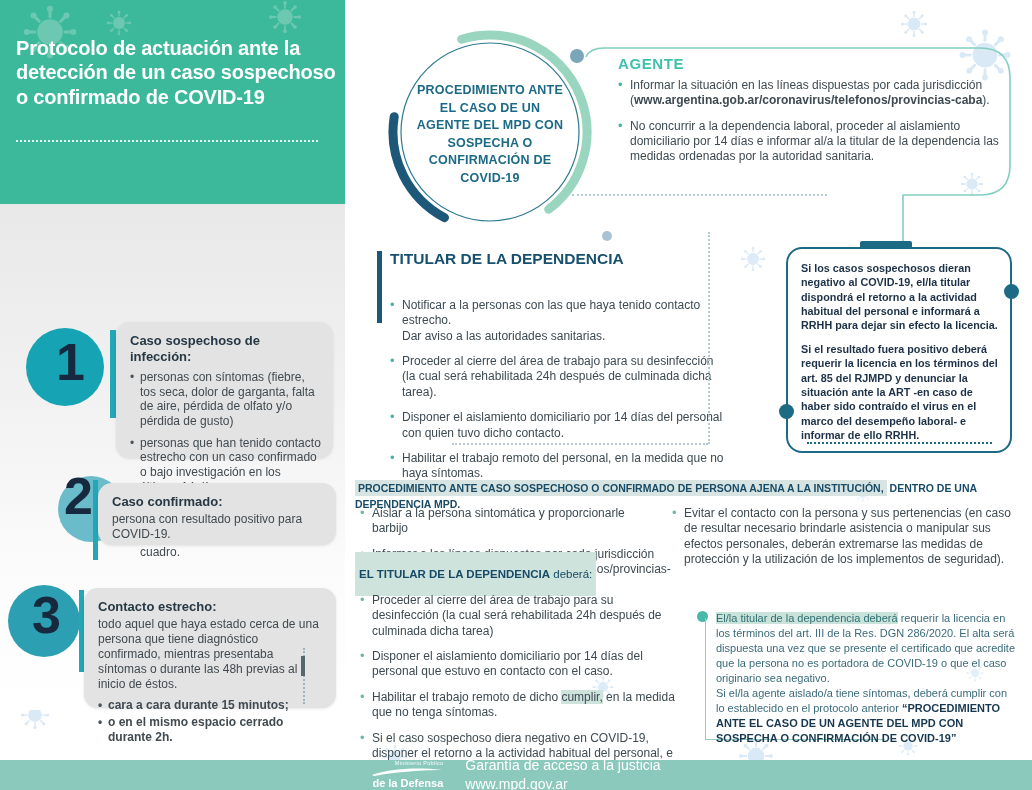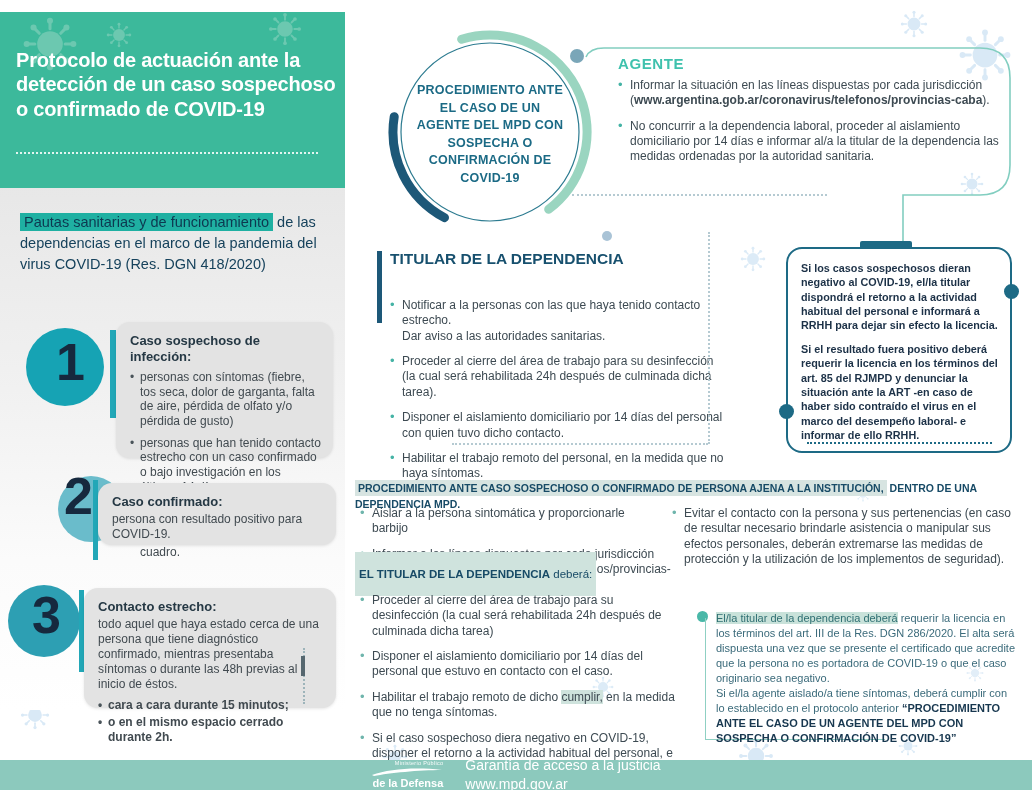--- a/index.html
+++ b/index.html
@@ -2,21 +2,21 @@
 <html lang="es"><head>
 <meta charset="utf-8">
 <style>
   * { margin:0; padding:0; box-sizing:border-box; }
   html,body { width:1032px; height:790px; }
   body { font-family:"Liberation Sans","DejaVu Sans",sans-serif; background:#fff; }
   .stage { position:relative; width:1032px; height:790px; background:#ffffff; overflow:hidden; }
   .abs { position:absolute; }
 
   
-  .header { position:absolute; left:0; top:0; width:345px; height:176px; background:#3cb99b; overflow:hidden;margin-top:12px; }
+  .header { position:absolute; left:0; top:0; width:345px; height:204px; background:#3cb99b; overflow:hidden; }
   .header-title { position:absolute; left:16px; top:36px; width:322px; font-size:20px; font-weight:bold;
                   color:#ffffff; line-height:1.22; letter-spacing:-0.2px; }
   .header-dotted { position:absolute; left:16px; top:140px; width:302px; border-top:2px dotted rgba(255,255,255,.85); }
 
   
   .left-panel { position:absolute; left:0; top:176px; width:345px; height:534px;
                 background:linear-gradient(180deg,#e7e7e7 0%,#f1f1f1 40%,#fbfbfb 72%,#ffffff 100%); }
   .subtitle { position:absolute; left:20px; top:212px; width:312px; font-size:14.5px; color:#16425c; line-height:1.45; }
   .subtitle .hl { background:#1fb0a2; color:#0d3850; padding:1px 4px; }
 
@@ -175,21 +175,20 @@
     <svg class="virus" style="left:106px;top:10px;color:#6cc8b0" width="26" height="26">
         <use href="#virus"></use>
       </svg>
     <svg class="virus" style="left:268px;top:0px;color:#6cc8b0" width="34" height="34">
         <use href="#virus"></use>
       </svg>
     <h1 class="header-title">Protocolo de actuación ante la detección de un caso sospechoso o confirmado de COVID-19</h1>
     <div class="header-dotted"></div>
   </div>
 
-  <p class="subtitle"><span class="hl">Pautas sanitarias y de funcionamiento</span><span> de las dependencias en el marco de la pandemia del virus COVID-19  (Res. DGN 418/2020)</span></p>
 
   <div class="num-circle" style="left:26px;top:328px;width:78px;height:78px;background:#16a3b4"></div>
   <div class="num-glyph" style="left:56px;top:336px">1</div>
   <div class="accent-bar" style="left:110px;top:330px;width:6px;height:88px"></div>
   <div class="def-box" style="left:116px;top:322px;width:217px;height:136px">
     <div class="def-title">Caso sospechoso de infección:</div>
     <ul>
       <li>personas con síntomas (fiebre, tos seca, dolor de garganta, falta de aire, pérdida de olfato y/o pérdida de gusto)</li>
       <li>personas que han tenido contacto estrecho con un caso confirmado o bajo investigación en los últimos 14 días.</li>
       <li>pacientes con diagnóstico clínico y radiológico de neumonía sin otro motivo que explique ese cuadro.</li>

